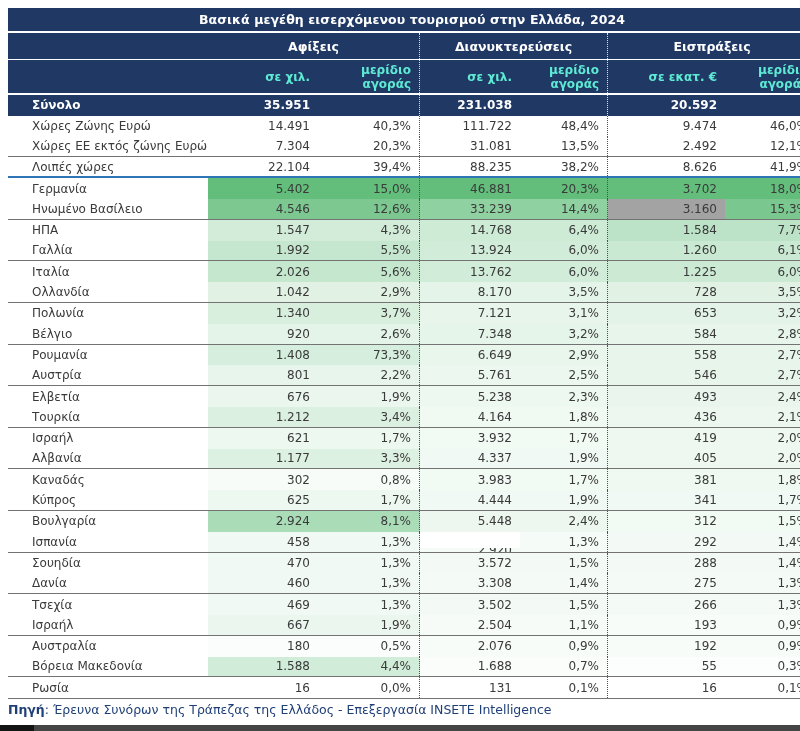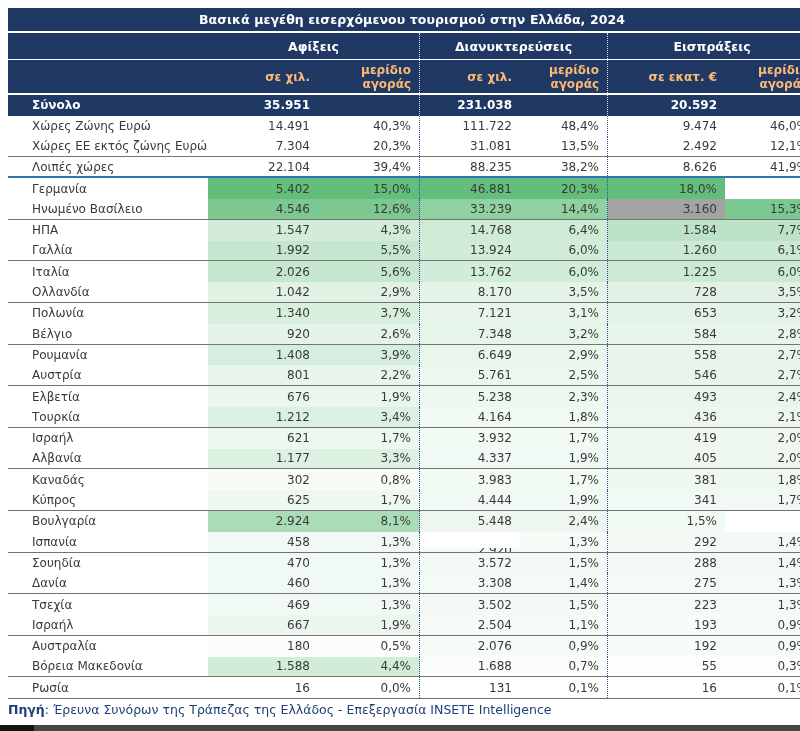--- a/index.html
+++ b/index.html
@@ -21,21 +21,21 @@
   .gridhead{display:grid;grid-template-columns:200px 212px 188px 208px;}
   #group-row{height:26px;}
   #group-row .gcell{
     display:flex;align-items:center;justify-content:center;
     font-size:12.5px;font-weight:bold;color:#fff;
   }
   #group-row .gcell.vsep{border-right:1px dotted rgba(255,255,255,.85);}
   #sub-row{height:33px;}
   #sub-row .scell{
     display:flex;align-items:center;justify-content:flex-end;text-align:right;
-    font-size:12px;font-weight:bold;color:#fdba74;padding-right:8px;line-height:14px;
+    font-size:12px;font-weight:bold;color:#5eead4;padding-right:8px;line-height:14px;
     white-space:pre-line;
   }
   #sub-row .scell.vsep{border-right:1px dotted rgba(255,255,255,.85);}
   .row{height:20.8px;box-sizing:border-box;}
   .cell{
     display:flex;align-items:center;font-size:12px;color:#3a3a3a;
     overflow:hidden;white-space:nowrap;box-sizing:border-box;
   }
   .cell.name{padding-left:24px;justify-content:flex-start;}
   .cell.num{padding-right:8px;justify-content:flex-end;}
@@ -120,20 +120,21 @@
     <div class="cell num vsep">38,2%</div>
     <div class="cell num">8.626</div>
     <div class="cell num">41,9%</div>
   </div>
       <div class="row grid country">
     <div class="cell name">Γερμανία</div>
     <div class="cell num" style="background: rgb(99, 190, 123);">5.402</div>
     <div class="cell num vsep" style="background: rgb(99, 190, 123);">15,0%</div>
     <div class="cell num" style="background: rgb(99, 190, 123);">46.881</div>
     <div class="cell num vsep" style="background: rgb(99, 190, 123);">20,3%</div>
+    <div class="cell num" style="background: rgb(99, 190, 123);">3.702</div>
     <div class="cell num" style="background: rgb(99, 190, 123);">18,0%</div>
   </div>
       <div class="row grid country sep-gray">
     <div class="cell name">Ηνωμένο Βασίλειο</div>
     <div class="cell num" style="background: rgb(124, 200, 144);">4.546</div>
     <div class="cell num vsep" style="background: rgb(124, 200, 144);">12,6%</div>
     <div class="cell num" style="background: rgb(144, 209, 161);">33.239</div>
     <div class="cell num vsep" style="background: rgb(144, 209, 161);">14,4%</div>
     <div class="cell num" style="background: #a3a3a3;">3.160</div>
     <div class="cell num" style="background: rgb(122, 200, 143);">15,3%</div>
@@ -188,21 +189,21 @@
     <div class="cell num" style="background: rgb(228, 244, 232);">920</div>
     <div class="cell num vsep" style="background: rgb(228, 244, 232);">2,6%</div>
     <div class="cell num" style="background: rgb(230, 245, 234);">7.348</div>
     <div class="cell num vsep" style="background: rgb(230, 245, 234);">3,2%</div>
     <div class="cell num" style="background: rgb(231, 245, 234);">584</div>
     <div class="cell num" style="background: rgb(231, 245, 234);">2,8%</div>
   </div>
       <div class="row grid country">
     <div class="cell name">Ρουμανία</div>
     <div class="cell num" style="background: rgb(214, 238, 221);">1.408</div>
-    <div class="cell num vsep" style="background: rgb(214, 238, 221);">3,9%</div>
+    <div class="cell num vsep" style="background: rgb(214, 238, 221);">73,3%</div>
     <div class="cell num" style="background: rgb(233, 246, 236);">6.649</div>
     <div class="cell num vsep" style="background: rgb(233, 246, 236);">2,9%</div>
     <div class="cell num" style="background: rgb(232, 245, 235);">558</div>
     <div class="cell num" style="background: rgb(232, 245, 235);">2,7%</div>
   </div>
       <div class="row grid country sep-gray">
     <div class="cell name">Αυστρία</div>
     <div class="cell num" style="background: rgb(232, 245, 236);">801</div>
     <div class="cell num vsep" style="background: rgb(232, 245, 236);">2,2%</div>
     <div class="cell num" style="background: rgb(236, 247, 239);">5.761</div>
@@ -263,20 +264,21 @@
     <div class="cell num vsep" style="background: rgb(240, 249, 243);">1,9%</div>
     <div class="cell num" style="background: rgb(240, 249, 243);">341</div>
     <div class="cell num" style="background: rgb(240, 249, 243);">1,7%</div>
   </div>
       <div class="row grid country">
     <div class="cell name">Βουλγαρία</div>
     <div class="cell num" style="background: rgb(171, 220, 184);">2.924</div>
     <div class="cell num vsep" style="background: rgb(171, 220, 184);">8,1%</div>
     <div class="cell num" style="background: rgb(237, 247, 239);">5.448</div>
     <div class="cell num vsep" style="background: rgb(237, 247, 239);">2,4%</div>
+    <div class="cell num" style="background: rgb(242, 250, 244);">312</div>
     <div class="cell num" style="background: rgb(242, 250, 244);">1,5%</div>
   </div>
       <div class="row grid country sep-gray">
     <div class="cell name">Ισπανία</div>
     <div class="cell num" style="background: rgb(241, 249, 244);">458</div>
     <div class="cell num vsep" style="background: rgb(241, 249, 244);">1,3%</div>
     <div class="cell num" style="background: rgb(245, 251, 247); margin-top: 16px;">2.920</div>
     <div class="cell num vsep" style="background: rgb(245, 251, 247);">1,3%</div>
     <div class="cell num" style="background: rgb(243, 250, 245);">292</div>
     <div class="cell num" style="background: rgb(243, 250, 245);">1,4%</div>
@@ -298,21 +300,21 @@
     <div class="cell num vsep" style="background: rgb(244, 251, 246);">1,4%</div>
     <div class="cell num" style="background: rgb(244, 250, 245);">275</div>
     <div class="cell num" style="background: rgb(244, 250, 245);">1,3%</div>
   </div>
       <div class="row grid country">
     <div class="cell name">Τσεχία</div>
     <div class="cell num" style="background: rgb(241, 249, 244);">469</div>
     <div class="cell num vsep" style="background: rgb(241, 249, 244);">1,3%</div>
     <div class="cell num" style="background: rgb(243, 250, 245);">3.502</div>
     <div class="cell num vsep" style="background: rgb(243, 250, 245);">1,5%</div>
-    <div class="cell num" style="background: rgb(244, 250, 245);">223</div>
+    <div class="cell num" style="background: rgb(244, 250, 245);">266</div>
     <div class="cell num" style="background: rgb(244, 250, 245);">1,3%</div>
   </div>
       <div class="row grid country sep-gray">
     <div class="cell name">Ισραήλ</div>
     <div class="cell num" style="background: rgb(235, 247, 238);">667</div>
     <div class="cell num vsep" style="background: rgb(235, 247, 238);">1,9%</div>
     <div class="cell num" style="background: rgb(247, 251, 248);">2.504</div>
     <div class="cell num vsep" style="background: rgb(247, 251, 248);">1,1%</div>
     <div class="cell num" style="background: rgb(247, 252, 248);">193</div>
     <div class="cell num" style="background: rgb(247, 252, 248);">0,9%</div>

